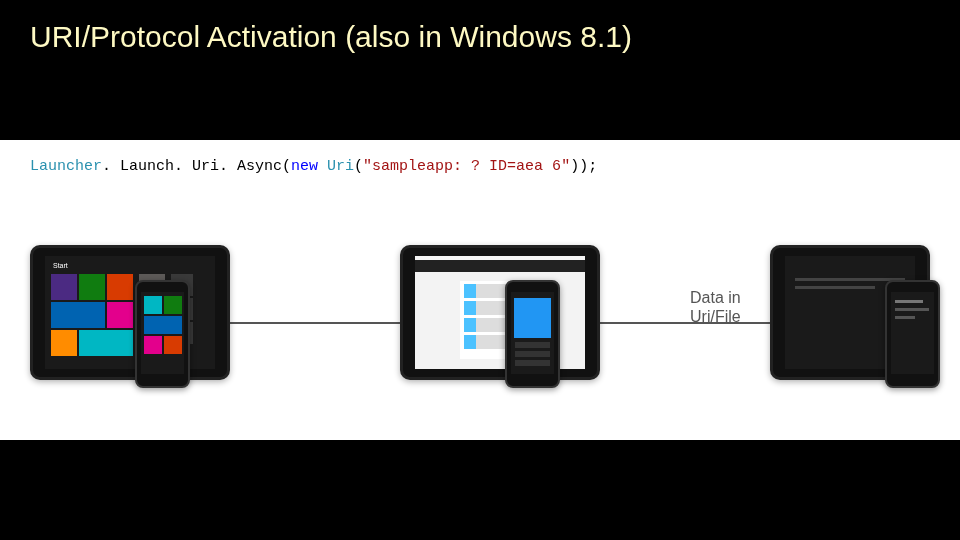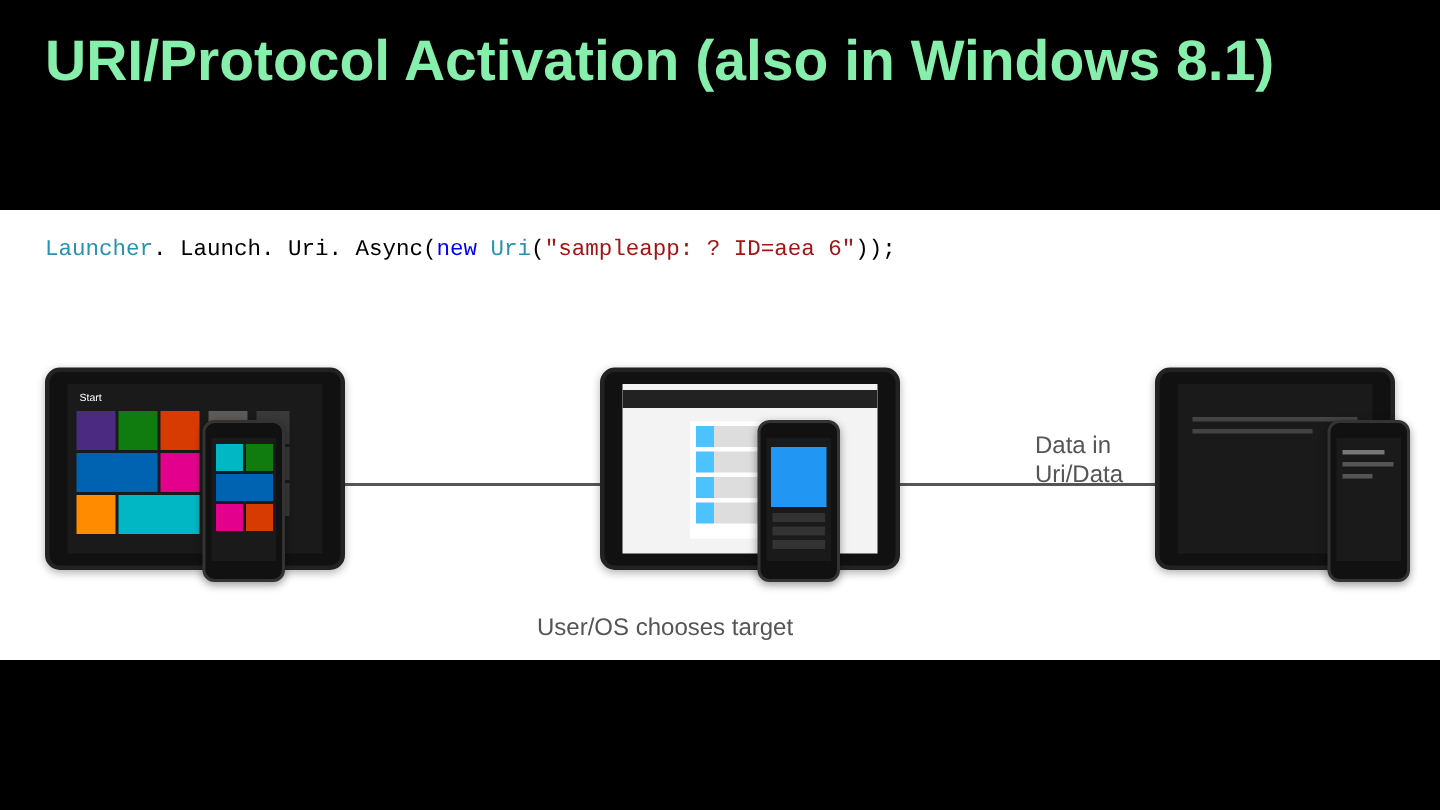--- a/index.html
+++ b/index.html
@@ -8,23 +8,23 @@
     height: 540px;
     background: #000;
     font-family: "Segoe UI", Arial, sans-serif;
     overflow: hidden;
     position: relative;
   }
   .title {
     position: absolute;
     top: 20px;
     left: 30px;
-    color: #86efac;
-    font-size: 38px;
-    font-weight: 700;
+    color: #fef9c3;
+    font-size: 30px;
+    font-weight: 400;
   }
   .whitebox {
     position: absolute;
     top: 140px;
     left: 0;
     width: 960px;
     height: 300px;
     background: #fff;
   }
   .code {
@@ -160,22 +160,21 @@
 <div class="whitebox">
 
   <div class="code code1">
     <span class="c-type">Launcher</span><span>. Launch. Uri. Async(</span><span class="c-kw">new </span><span class="c-type">Uri</span><span>(</span><span class="c-str">"sampleapp: ? ID=aea 6"</span><span>));</span>
   </div>
 
 
   <div class="arrow"></div>
 
   <div class="annot-data" style="white-space:pre-line">Data in
-Uri/Data</div>
-  <div class="annot-choose">User/OS chooses target</div>
+Uri/File</div>
 
   <div class="grp grp1">
     <div class="tablet">
       <div class="screen">
         <div class="tiles">
           <div class="tlabel">Start</div>
           <div class="tile t-a"></div>
           <div class="tile t-b"></div>
           <div class="tile t-c"></div>
           <div class="tile t-d"></div>

